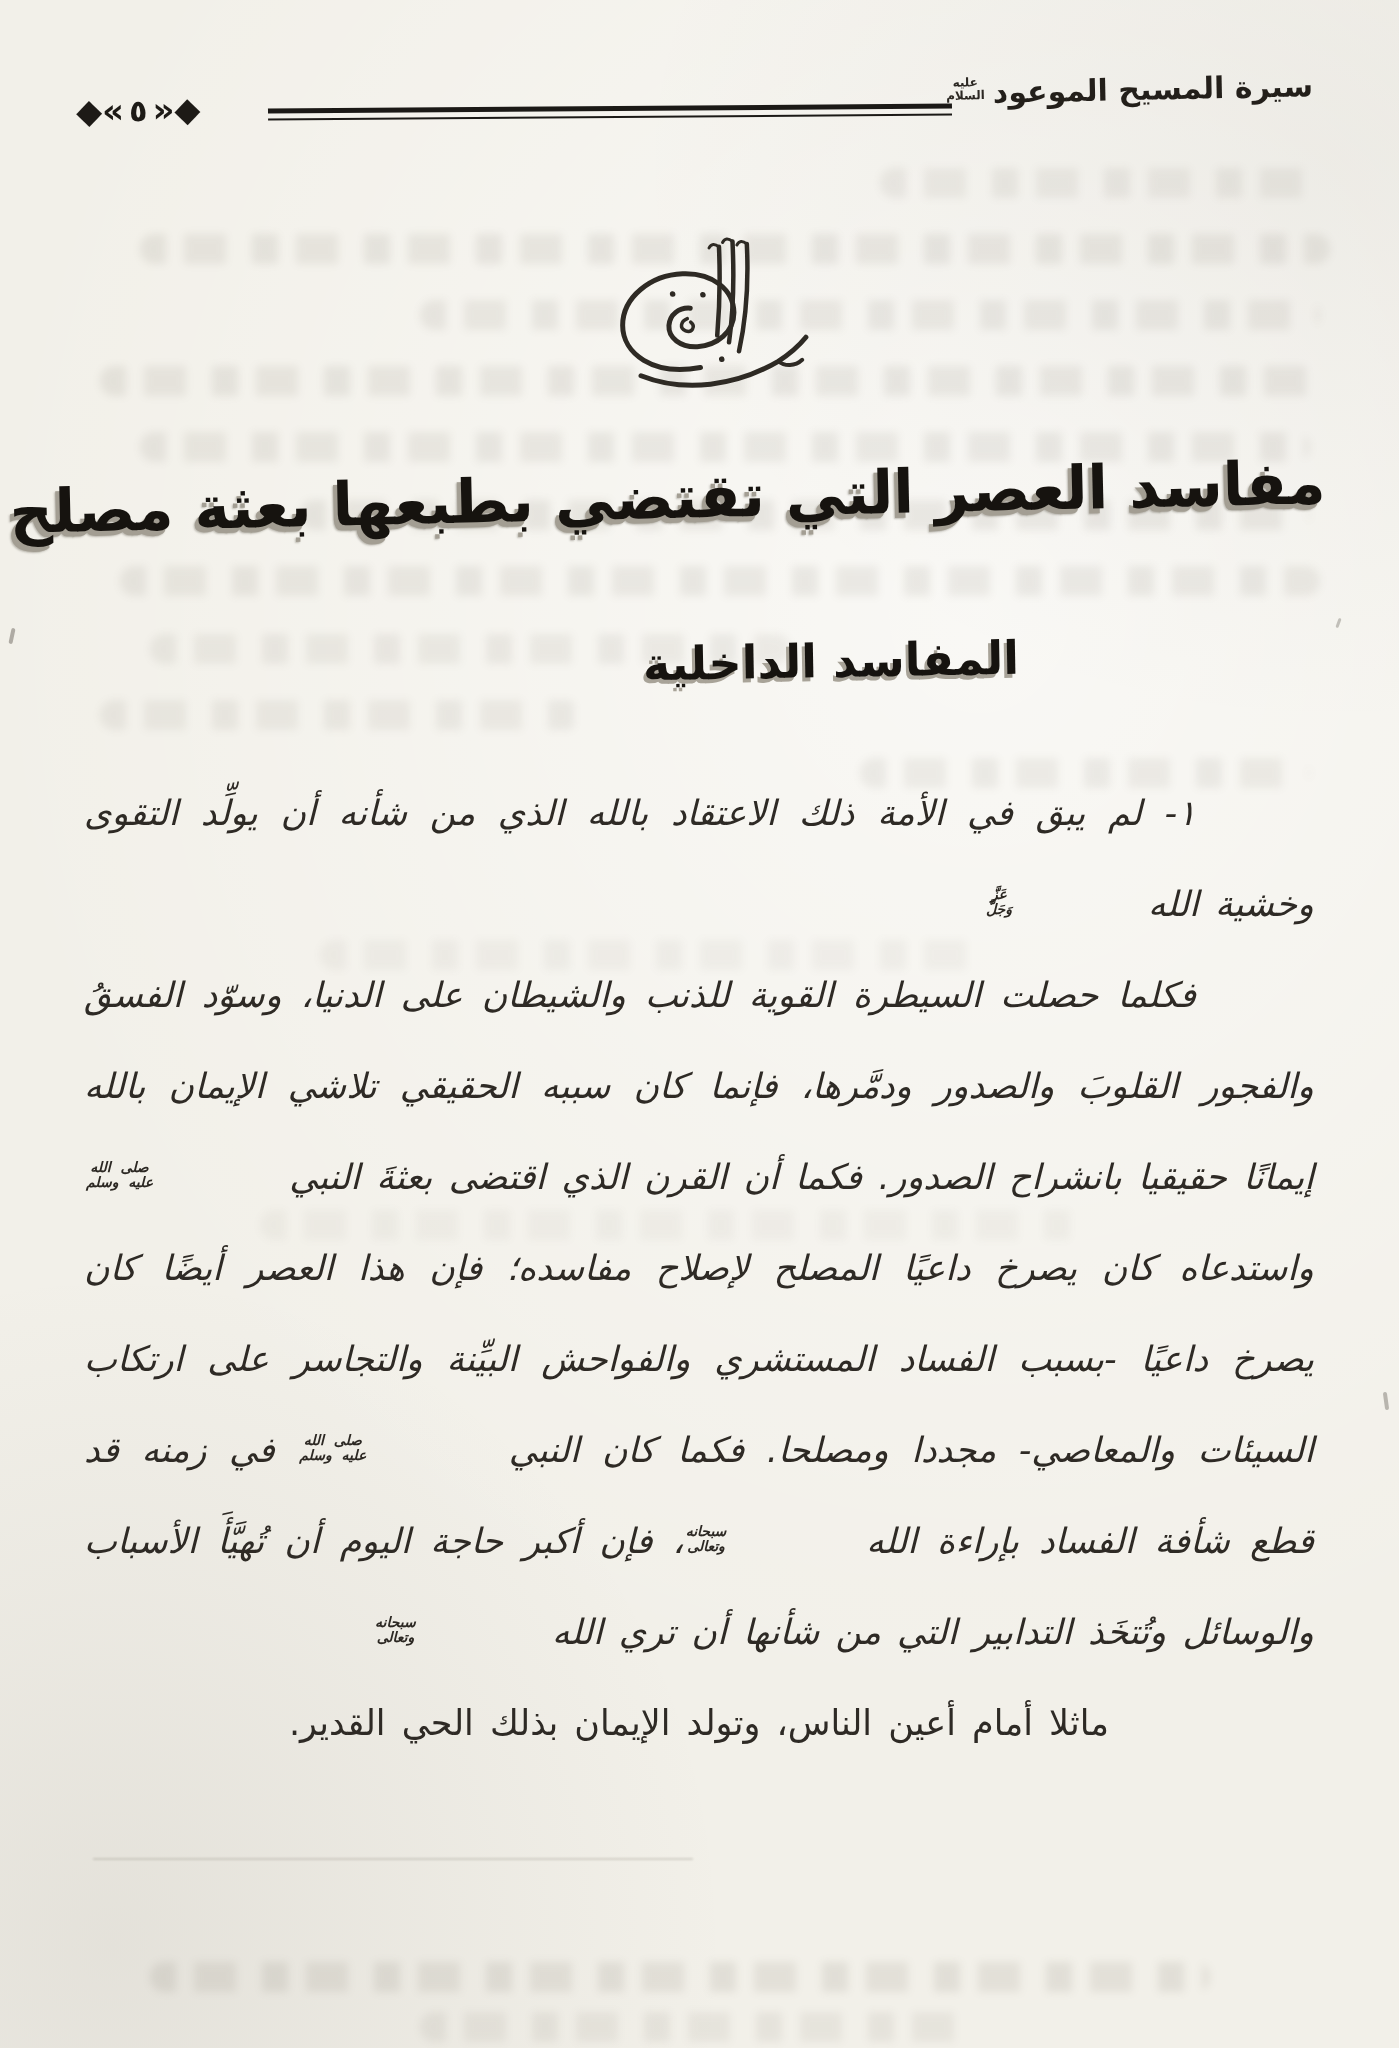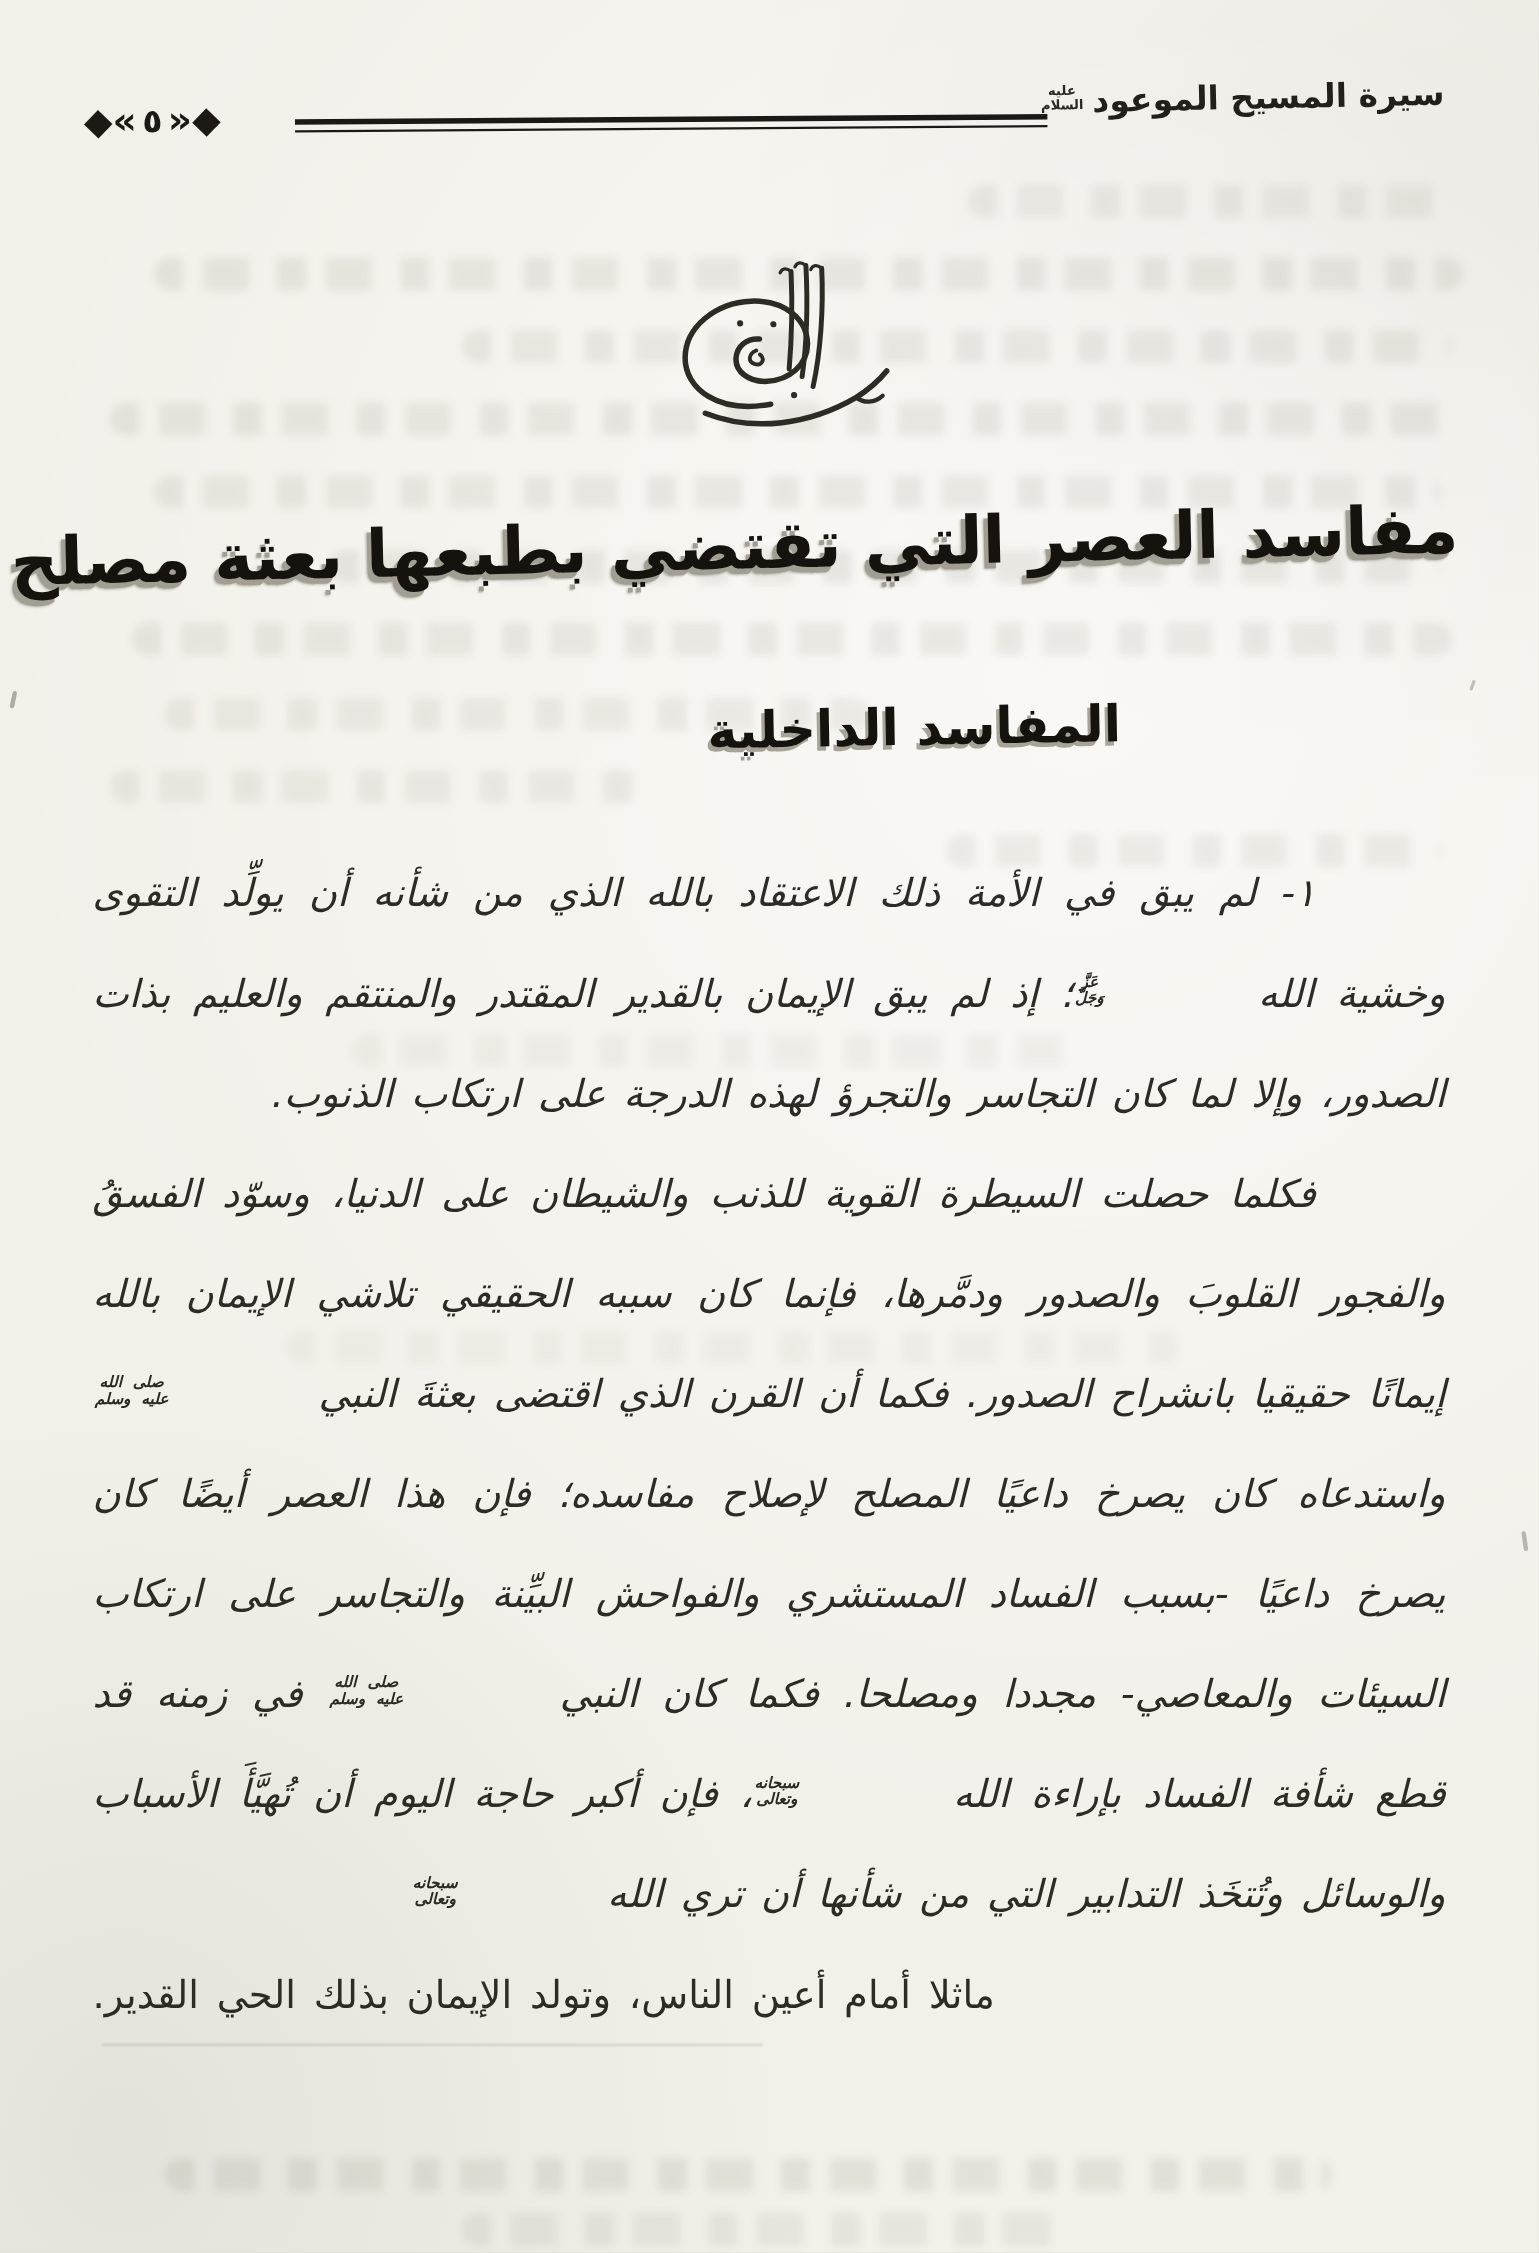--- a/index.html
+++ b/index.html
@@ -72,21 +72,21 @@
     white-space:nowrap;
   }
   
   .body-text{
     position:absolute;top:768px;right:85px;width:1230px;
     font-size:35px;line-height:91px;color:#2e2a25;
     word-spacing:5px;
   }
   .body-text p{margin:0;text-align:justify;}
   .body-text p.indent{text-indent:118px;font-style:italic;}
-  .body-text p.center{text-align:left;text-indent:0;}
+  .body-text p.center{text-align:center;text-indent:0;}
   
   .ghost{
     position:absolute;height:30px;border-radius:14px;
     background:repeating-linear-gradient(90deg,
       #6d665a 0px, #6d665a 26px, rgba(0,0,0,0) 26px, rgba(0,0,0,0) 44px,
       #7a7264 44px, #7a7264 86px, rgba(0,0,0,0) 86px, rgba(0,0,0,0) 112px);
     filter:blur(4px);
     pointer-events:none;
   }
   .ghost-rule{
@@ -153,21 +153,21 @@
     </svg>
   </div>
 
   <div class="main-title">مفاسد العصر التي تقتضي بطبعها بعثة مصلح</div>
   <div class="sub-title">المفاسد الداخلية</div>
 
   <div class="body-text" id="body-text">
       <p class=" indent"><span>١- لم يبق في الأمة ذلك الاعتقاد بالله الذي من شأنه أن يولِّد التقوى وخشية الله </span><span class="hon">
           <span>عَزَّ</span>
           <span>وَجَلَّ</span>
-        </span><span>؛ إذ لم يبق الإيمان بالقدير المقتدر والمنتقم والعليم بذات الصدور، وإلا لما كان التجاسر والتجرؤ لهذه الدرجة على ارتكاب الذنوب.</span></p>
+        </span></p>
       <p class=" indent"><span>فكلما حصلت السيطرة القوية للذنب والشيطان على الدنيا، وسوّد الفسقُ والفجور القلوبَ والصدور ودمَّرها، فإنما كان سببه الحقيقي تلاشي الإيمان بالله إيمانًا حقيقيا بانشراح الصدور. فكما أن القرن الذي اقتضى بعثةَ النبي </span><span class="hon">
           <span>صلى الله</span>
           <span>عليه وسلم</span>
         </span><span> واستدعاه كان يصرخ داعيًا المصلح لإصلاح مفاسده؛ فإن هذا العصر أيضًا كان يصرخ داعيًا -بسبب الفساد المستشري والفواحش البيِّنة والتجاسر على ارتكاب السيئات والمعاصي- مجددا ومصلحا. فكما كان النبي </span><span class="hon">
           <span>صلى الله</span>
           <span>عليه وسلم</span>
         </span><span> في زمنه قد قطع شأفة الفساد بإراءة الله </span><span class="hon">
           <span>سبحانه</span>
           <span>وتعالى</span>
         </span><span>، فإن أكبر حاجة اليوم أن تُهيَّأَ الأسباب والوسائل وتُتخَذ التدابير التي من شأنها أن تري الله </span><span class="hon">

